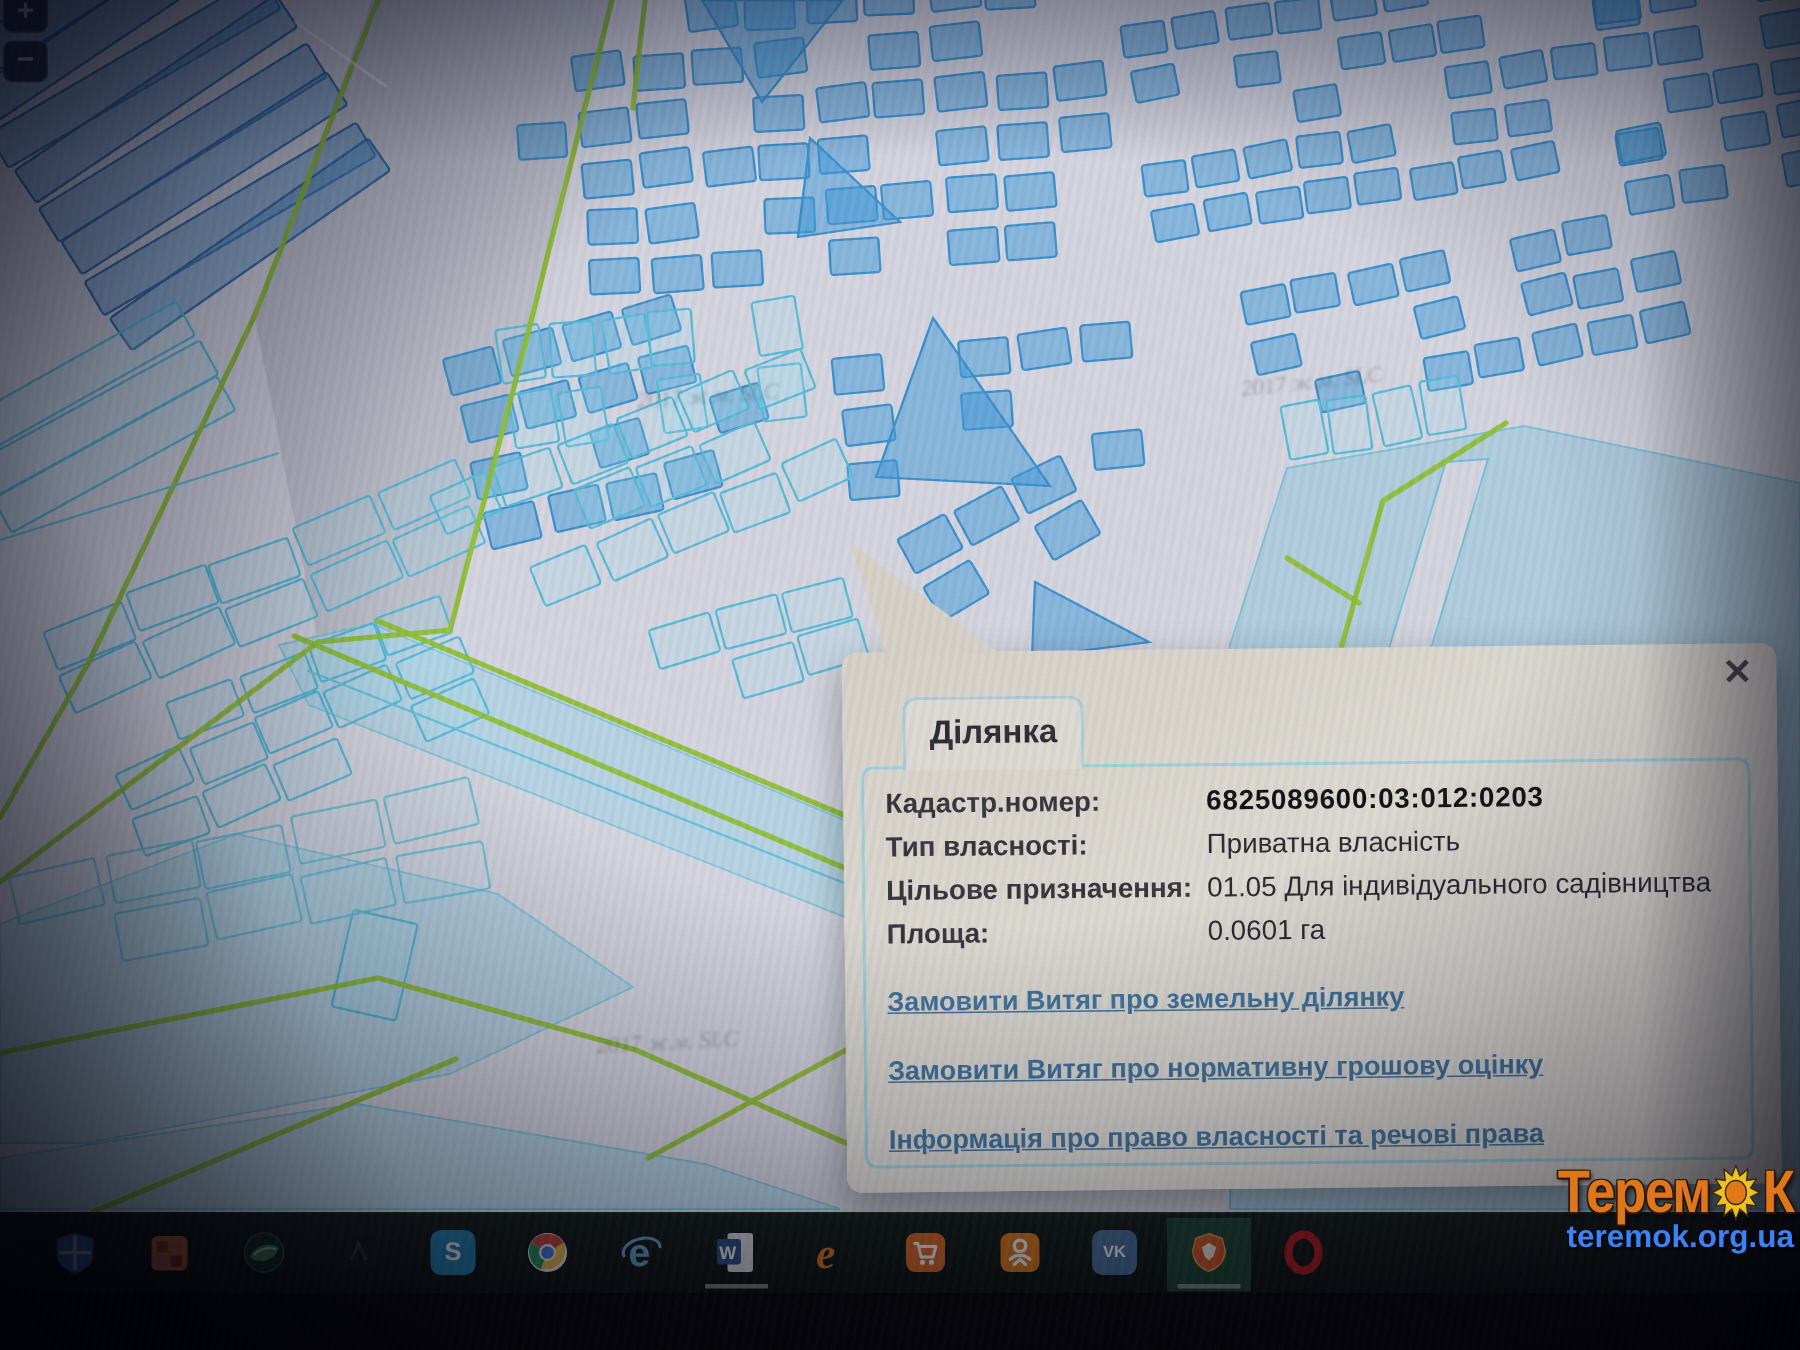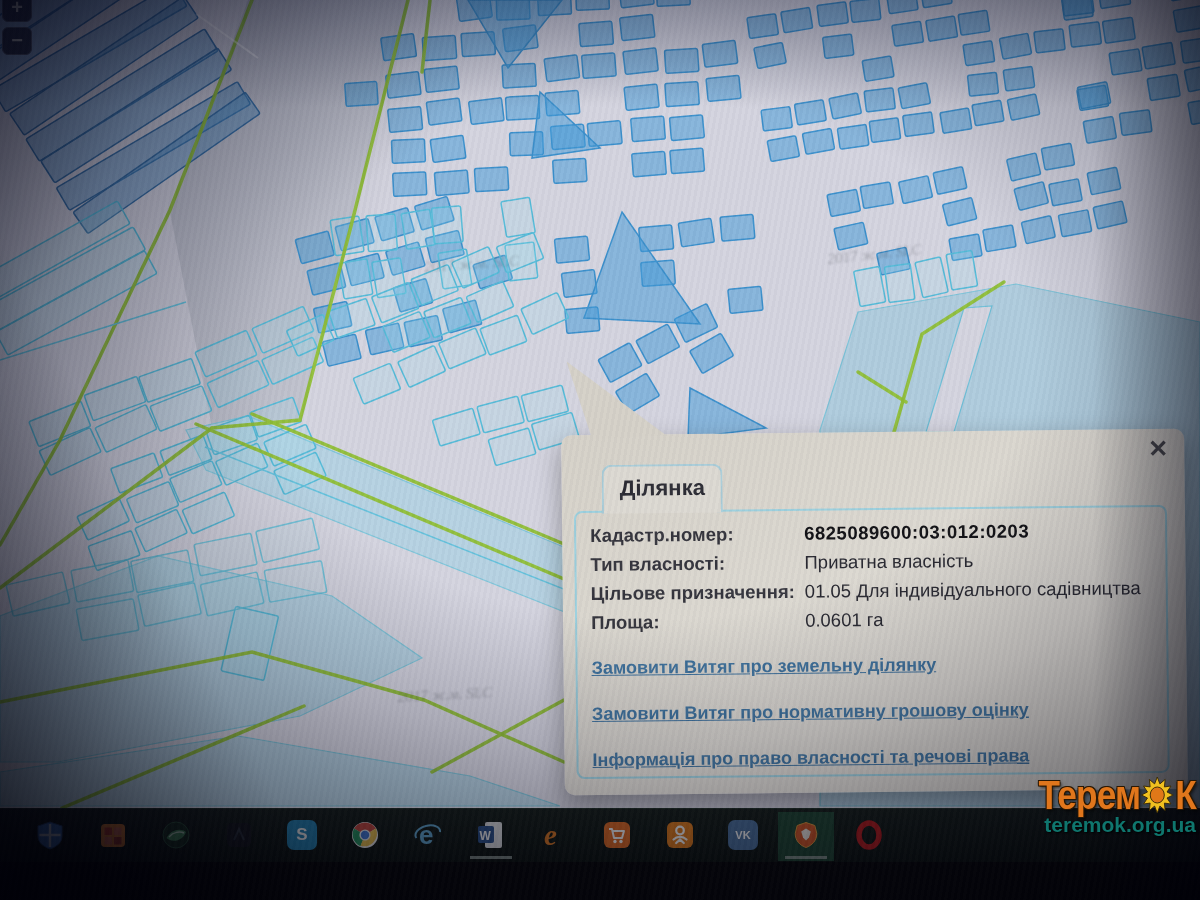--- a/index.html
+++ b/index.html
@@ -51,21 +51,21 @@
      linear-gradient(118deg, rgba(4,8,30,.6) 0%, rgba(4,8,30,.25) 12%, rgba(0,0,0,0) 30%),
      linear-gradient(64deg, rgba(0,0,12,.55) 0%, rgba(0,0,0,0) 20%),
      linear-gradient(270deg, rgba(0,0,10,.45) 0%, rgba(0,0,0,0) 9%),
      linear-gradient(180deg, rgba(14,20,48,.28) 0%, rgba(0,0,0,0) 12%);}
   
   .watermark{position:absolute;right:4px;top:774px;z-index:50;text-align:right;}
   .wm-title{display:flex;align-items:center;justify-content:flex-end;transform:scaleX(.88);transform-origin:100% 50%;}
   .wm-word{font-size:40px;font-weight:bold;color:#e0761c;letter-spacing:-1px;line-height:1.05;
      text-shadow:1px 1px 0 #2a1804,-1px -1px 0 #2a1804,1px -1px 0 #2a1804,-1px 1px 0 #2a1804,2px 2px 4px rgba(0,0,0,.7);}
   .wm-sun{display:block;margin:0 1px;}
-  .wm-url{font-size:21px;font-weight:bold;color:#0f766e;text-shadow:1px 1px 2px #000;margin-top:-3px;}
+  .wm-url{font-size:21px;font-weight:bold;color:#3b82f6;text-shadow:1px 1px 2px #000;margin-top:-3px;}
 </style>
 </head>
 <body>
 
 <div class="stage">
 
   <div class="map-area">
     <div id="map-svg-holder">
         <svg viewBox="0 0 1200 808" xmlns="http://www.w3.org/2000/svg">
           <defs>

